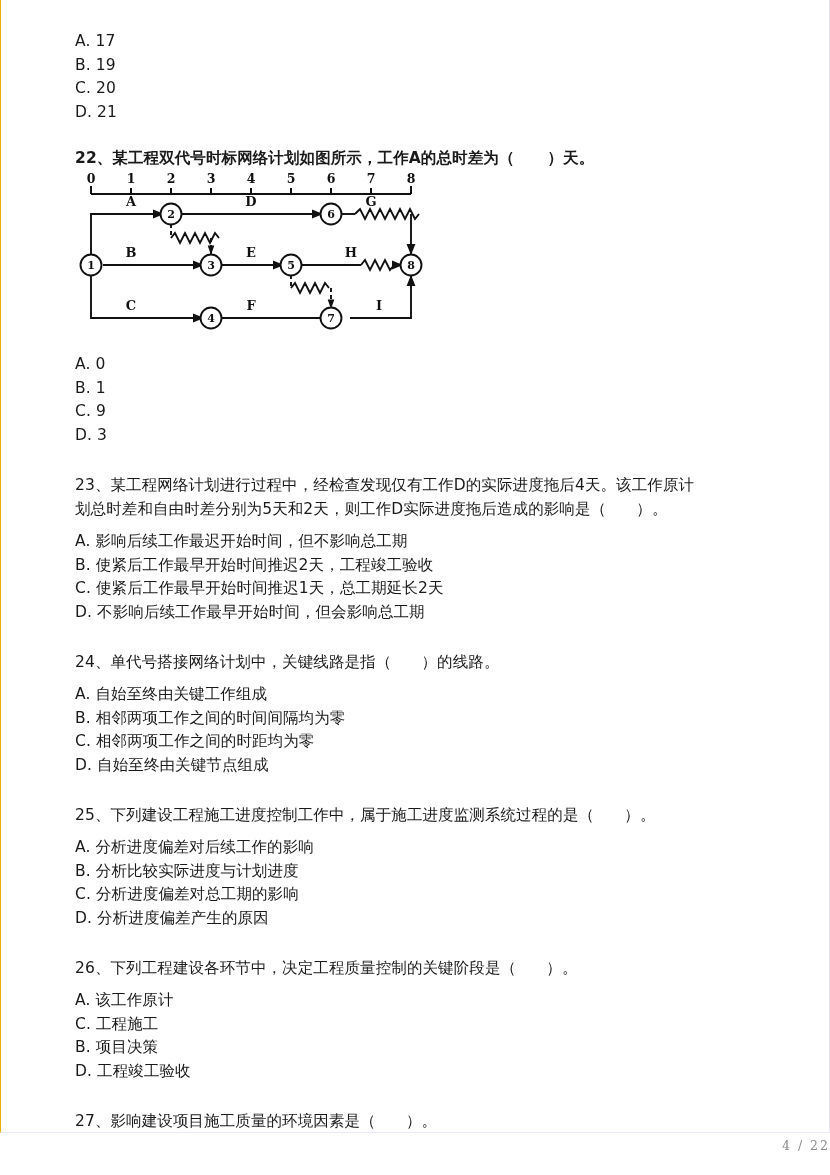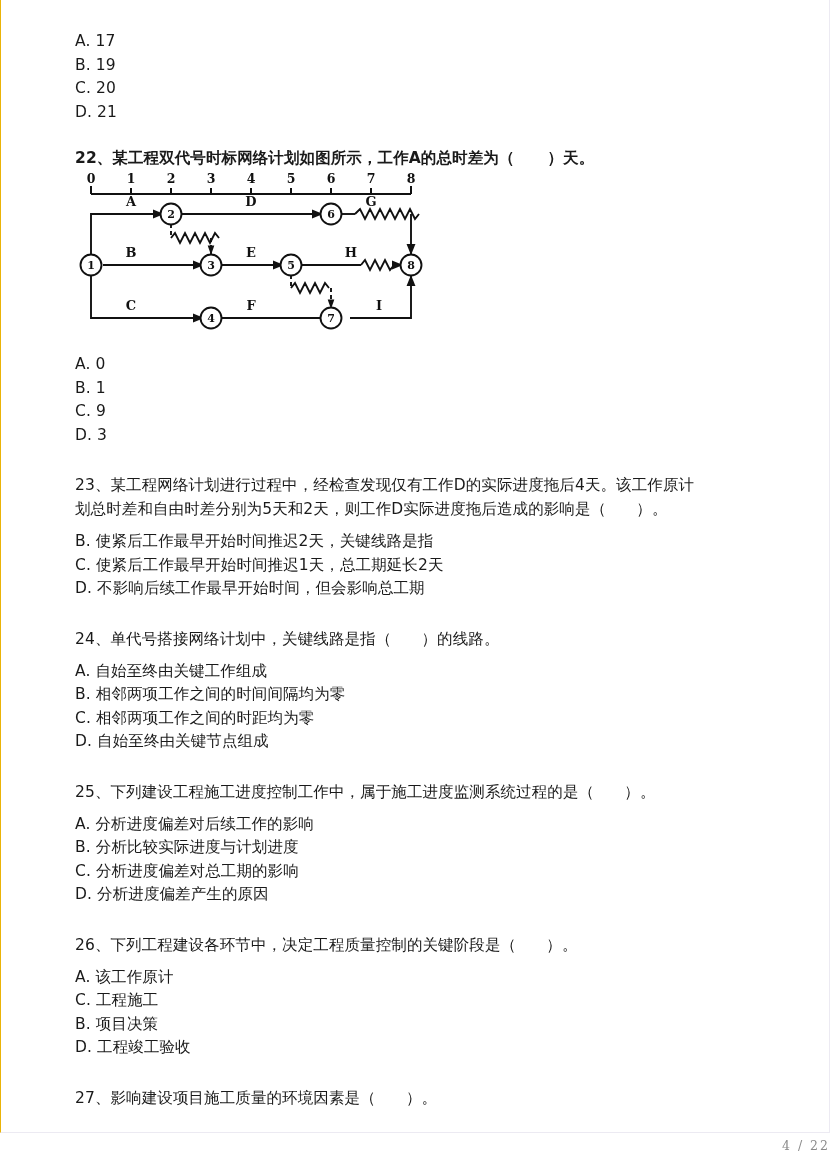--- a/index.html
+++ b/index.html
@@ -242,21 +242,22 @@
         <div class="opt">D. 3</div>
       </div>
     </div>
 
     <div class="gap-lg"></div>
 
     <div>
       <div class="qline">23、某工程网络计划进行过程中，经检查发现仅有工作D的实际进度拖后4天。该工作原计</div>
       <div class="qline">划总时差和自由时差分别为5天和2天，则工作D实际进度拖后造成的影响是（      ）。</div>
       <div class="opts">
-        <div class="opt">B. 使紧后工作最早开始时间推迟2天，关键线路是指</div>
+        <div class="opt">A. 影响后续工作最迟开始时间，但不影响总工期</div>
+        <div class="opt">B. 使紧后工作最早开始时间推迟2天，工程竣工验收</div>
         <div class="opt">C. 使紧后工作最早开始时间推迟1天，总工期延长2天</div>
         <div class="opt">D. 不影响后续工作最早开始时间，但会影响总工期</div>
       </div>
     </div>
 
     <div class="gap-lg"></div>
 
     <div>
       <div class="qline">24、单代号搭接网络计划中，关键线路是指（      ）的线路。</div>
       <div class="opts">

